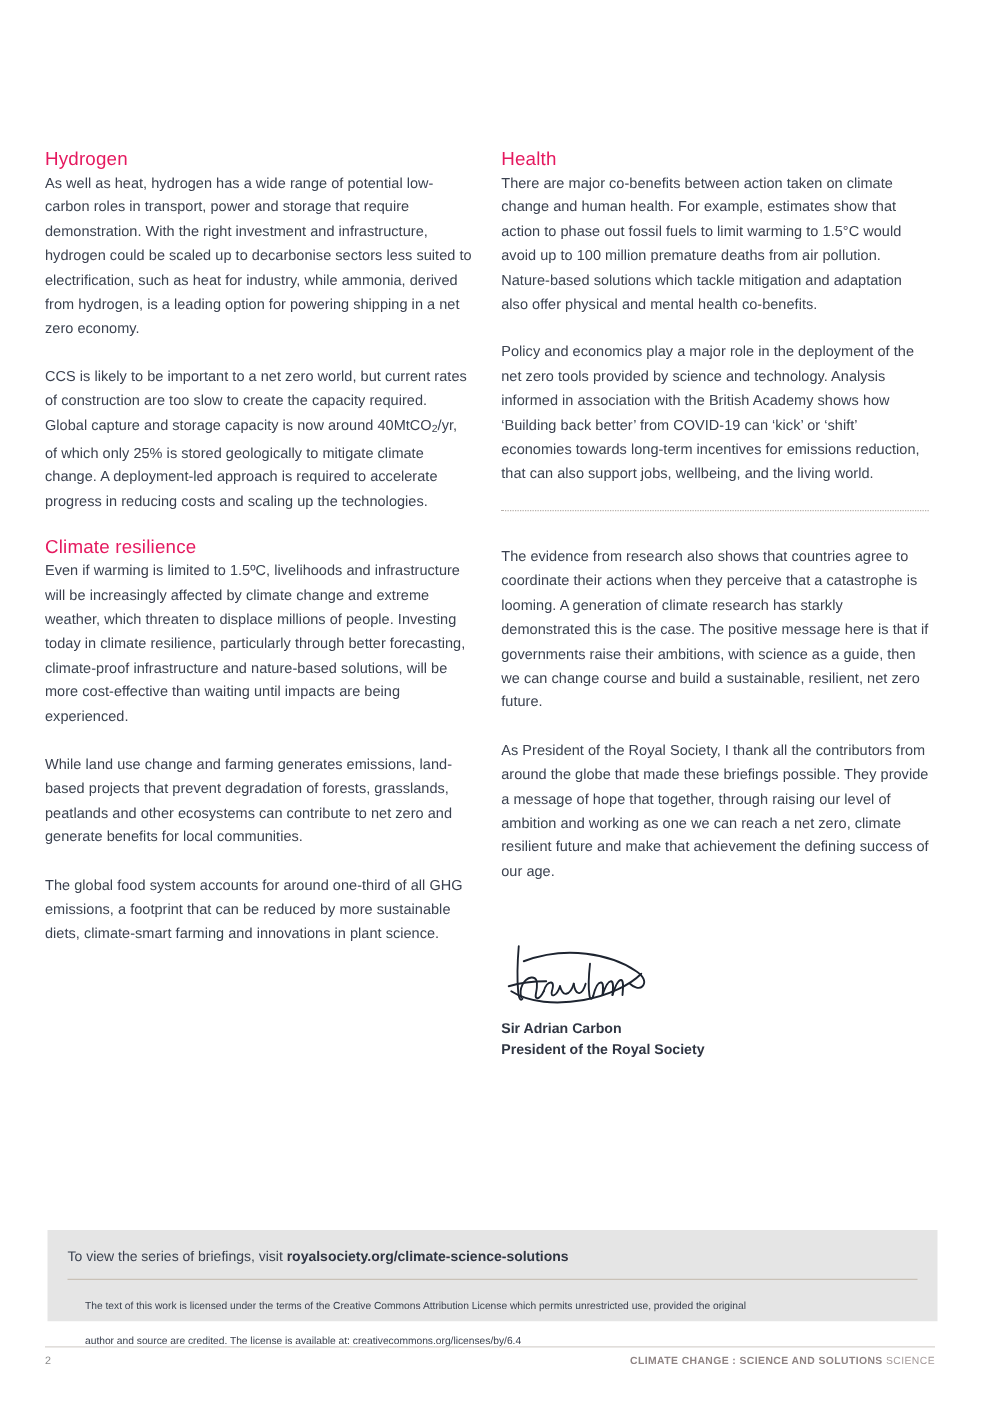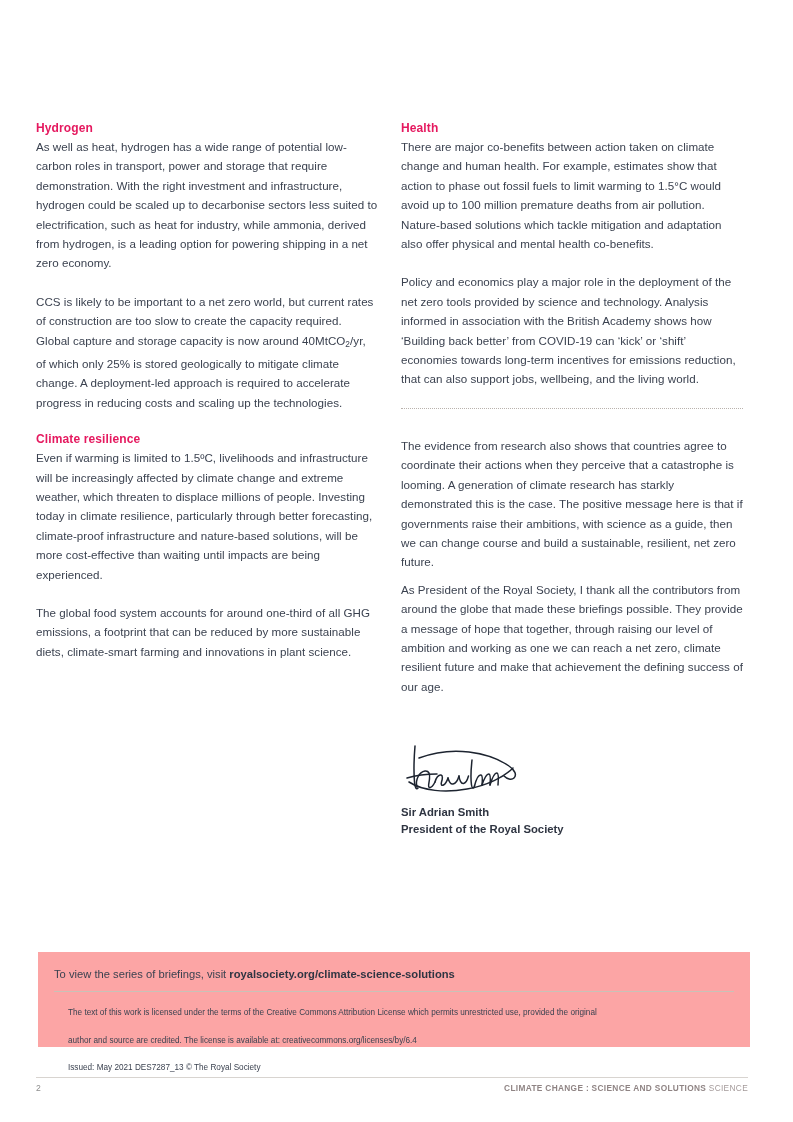--- a/index.html
+++ b/index.html
@@ -29,36 +29,36 @@
     width: 715px;
     display: flex;
     gap: 23px;
   }
   .col {
     width: 342px;
   }
 
   .sec-head {
     color: #e5195f;
-    font-weight: bold;
-    font-size: 12px;
+    font-weight: normal;
+    font-size: 15px;
     line-height: 16px;
     letter-spacing: 0.01em;
     margin: 0 0 1px 0;
   }
   .para {
     font-size: 11.6px;
     line-height: 19.4px;
     margin: 0;
     color: #3b4250;
     letter-spacing: 0.003em;
   }
   .block { margin-bottom: 19px; }
   .block:last-child { margin-bottom: 0; }
-  .gap-para { margin-top: 8px; }
+  .gap-para { margin-top: 19px; }
 
   sub {
     font-size: 0.72em;
     vertical-align: -0.22em;
   }
 
   .dotted-rule {
     height: 0;
     border-top: 1.2px dotted #b9b2ad;
     margin: 0 0 27px 0;
@@ -77,24 +77,24 @@
     font-weight: bold;
     line-height: 17px;
     color: #2f3542;
     margin: 0;
   }
 
   
   .license-box {
     position: absolute;
     left: 38px;
-    top: 952px;
+    top: 984px;
     width: 712px;
-    height: 95px;
-    background: #fca5a5;
+    height: 73px;
+    background: #e5e5e5;
     box-sizing: border-box;
     padding: 14px 16px 0 16px;
   }
   .license-lead {
     font-size: 11.2px;
     line-height: 16px;
     color: #3b4250;
     margin: 0;
   }
   .license-lead b {
@@ -160,20 +160,21 @@
       <div class="block">
         <p class="para"><span>CCS is likely to be important to a net zero world, but current rates of construction are too slow to create the capacity required. Global capture and storage capacity is now around 40MtCO</span><sub>2</sub><span>/yr, of which only 25% is stored geologically to mitigate climate change. A deployment-led approach is required to accelerate progress in reducing costs and scaling up the technologies.</span></p>
       </div>
 
       <div class="block">
         <h2 class="sec-head">Climate resilience</h2>
         <p class="para">Even if warming is limited to 1.5ºC, livelihoods and infrastructure will be increasingly affected by climate change and extreme weather, which threaten to displace millions of people. Investing today in climate resilience, particularly through better forecasting, climate-proof infrastructure and nature-based solutions, will be more cost-effective than waiting until impacts are being experienced.</p>
       </div>
 
       <div class="block">
+        <p class="para">While land use change and farming generates emissions, land-based projects that prevent degradation of forests, grasslands, peatlands and other ecosystems can contribute to net zero and generate benefits for local communities.</p>
         <p class="para gap-para">The global food system accounts for around one-third of all GHG emissions, a footprint that can be reduced by more sustainable diets, climate-smart farming and innovations in plant science.</p>
       </div>
 
     </div>
 
     <div class="col">
 
       <div class="block">
         <h2 class="sec-head">Health</h2>
         <p class="para">There are major co-benefits between action taken on climate change and human health. For example, estimates show that action to phase out fossil fuels to limit warming to 1.5°C would avoid up to 100 million premature deaths from air pollution. Nature-based solutions which tackle mitigation and adaptation also offer physical and mental health co-benefits.</p>
@@ -200,31 +201,30 @@
             <path d="M71 22 C70 31, 69.5 40, 70.5 47 C71 50.5, 72.5 51, 73.5 48"></path>
             <path d="M73.5 48 C75 42, 77.5 36.5, 80 37 C82 37.4, 81.5 42, 81 47"></path>
             <path d="M81 47 C83 41, 85.5 35.5, 88 36 C90 36.5, 89.5 41.5, 89 47"></path>
             <path d="M89 47 C91 40.5, 93.5 34.5, 96 35 C98 35.5, 97.5 41, 97 47"></path>
             <path d="M8 44 C22 53, 44 55, 66 51 C86 47.5, 103 39, 112 30"></path>
             <path d="M18 20 C34 14, 52 12, 68 14 C84 16, 98 21, 108 28 C114 32, 116 37, 113 40 C110.5 42.5, 106 41, 103 38"></path>
           </g>
         </svg>
       </div>
 
-      <p class="sign-name">Sir Adrian Smith</p>
+      <p class="sign-name">Sir Adrian Carbon</p>
       <p class="sign-name">President of the Royal Society</p>
 
     </div>
   </div>
 
   <div class="license-box">
     <p class="license-lead"><span>To view the series of briefings, visit </span><b>royalsociety.org/climate-science-solutions</b></p>
     <div class="license-divider"></div>
     <p class="license-small">The text of this work is licensed under the terms of the Creative Commons Attribution License which permits unrestricted use, provided the original</p>
     <p class="license-small">author and source are credited. The license is available at: creativecommons.org/licenses/by/6.4</p>
-    <p class="license-small">Issued: May 2021 DES7287_13 © The Royal Society</p>
   </div>
 
   <div class="footer-rule"></div>
   <div class="footer-page-no">2</div>
   <div class="footer-running"><b>CLIMATE CHANGE : SCIENCE AND SOLUTIONS</b><span> SCIENCE</span></div>
 
 </div>
 
 </body></html>

